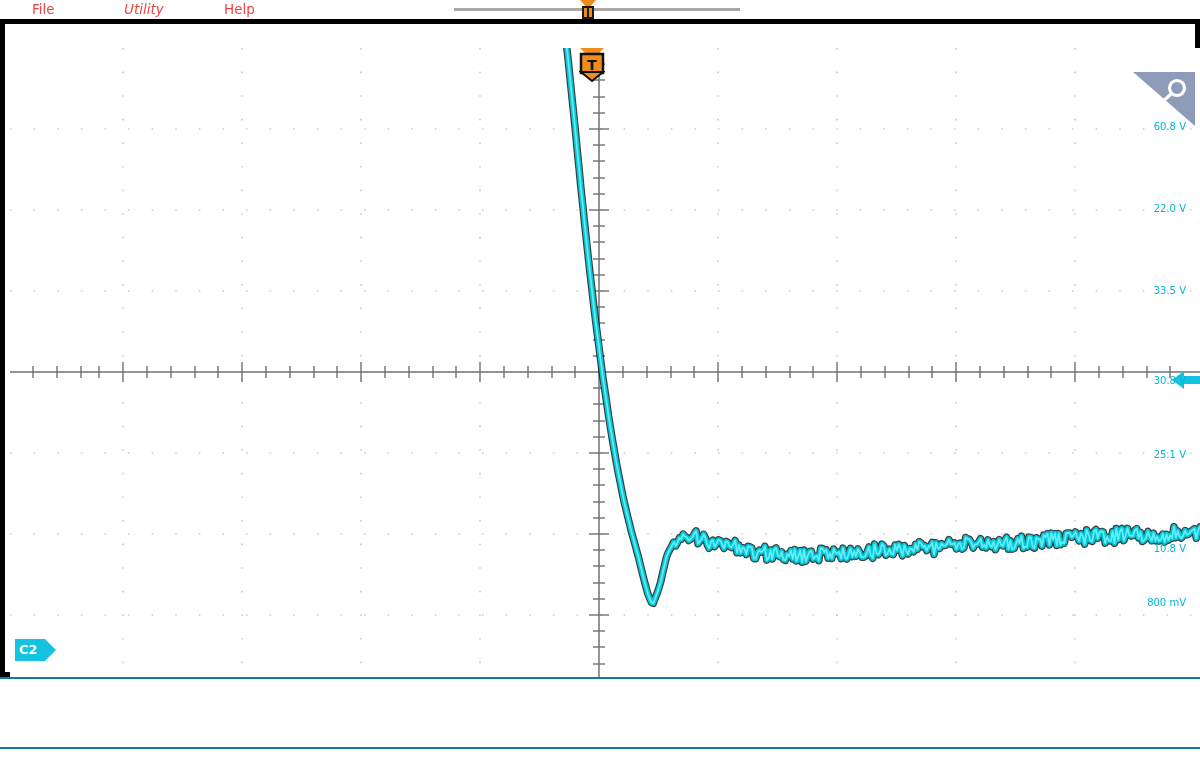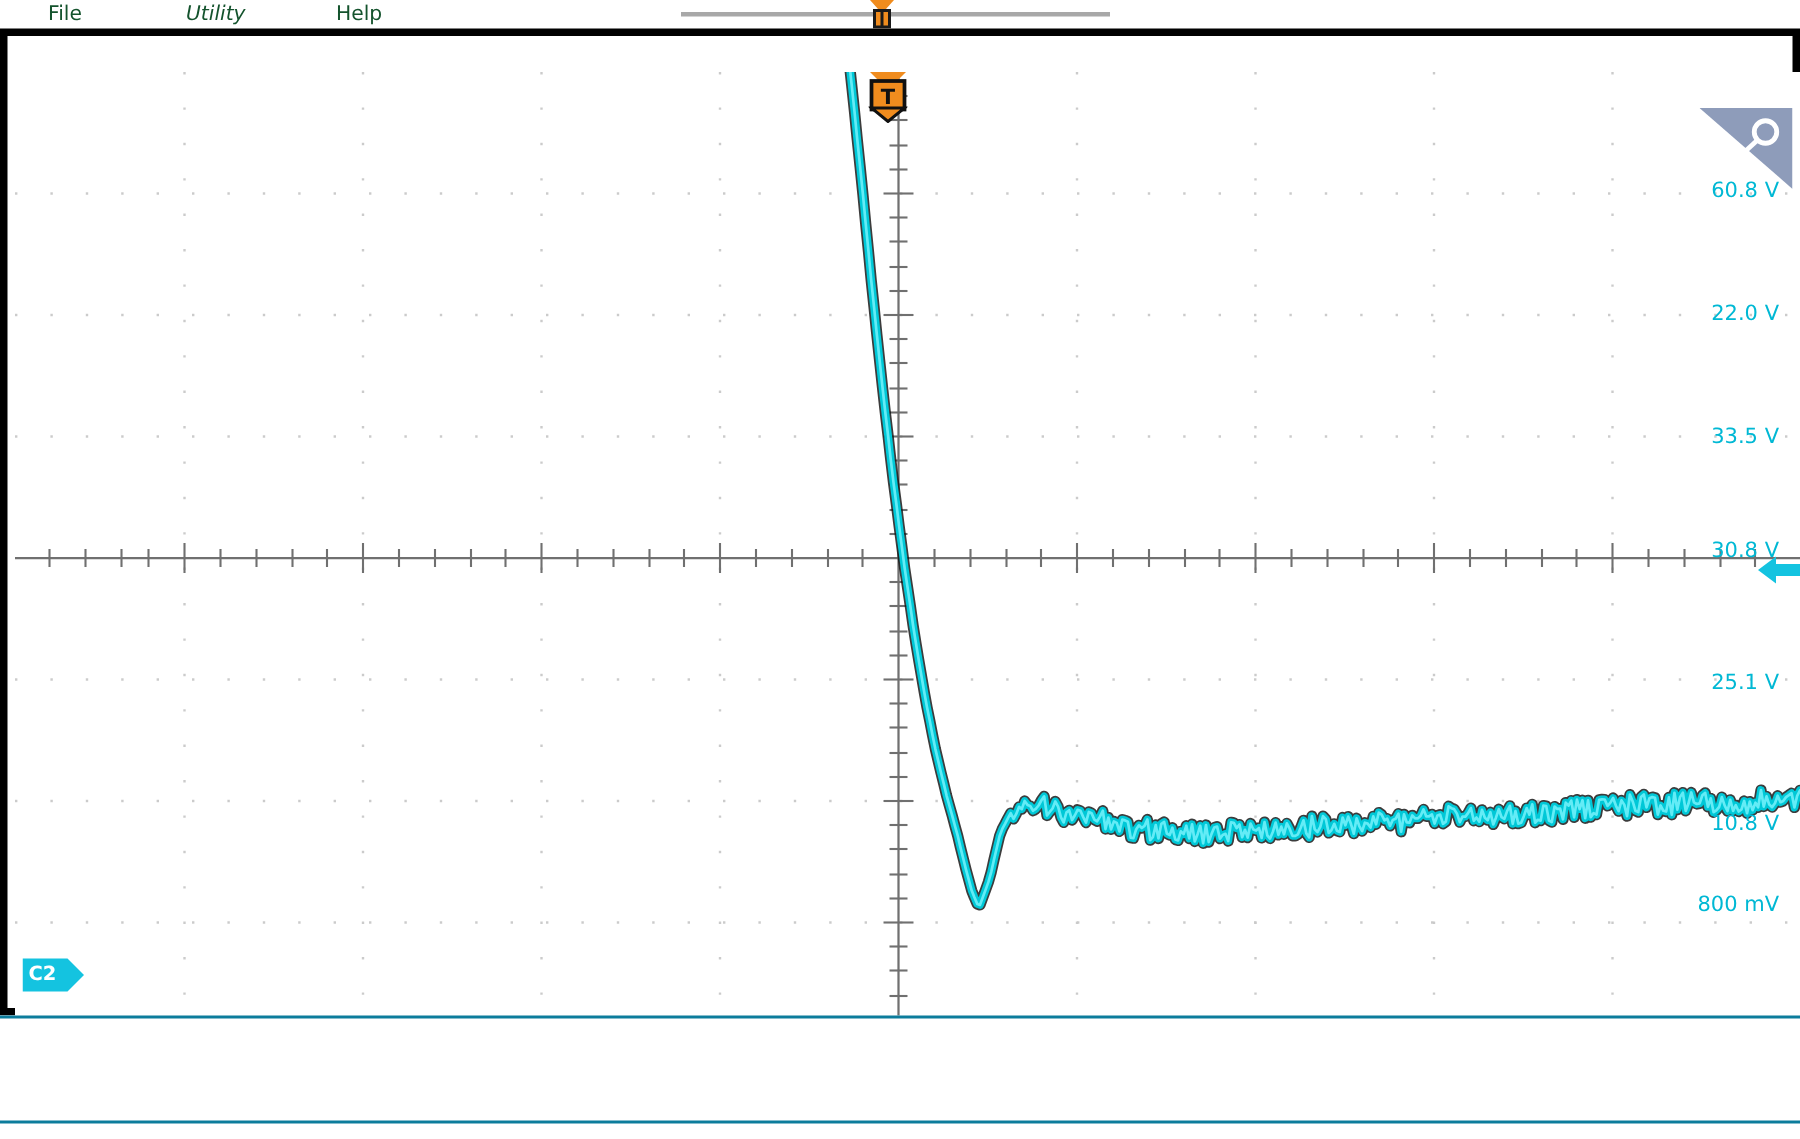--- a/index.html
+++ b/index.html
@@ -11,21 +11,21 @@
   }
   #app { position: relative; width: 1200px; height: 759px; background:#fff; }
 
   
   .menubar {
     position: absolute; left: 0; top: 0; width: 1200px; height: 19px;
     background: #ffffff;
   }
   .menu-item {
     position: absolute; top: 1px;
-    font-size: 13.5px; color: #14532d; line-height: 17px;
+    font-size: 13.5px; color: #ef4444; line-height: 17px;
     white-space: nowrap; cursor: default;
   }
   .menu-file { left: 32px; }
   .menu-util { left: 124px; font-style: italic; }
   .menu-help { left: 224px; }
 
   
   .hpos-track {
     position: absolute; left: 454px; top: 8px; width: 286px; height: 3px;
     background: #a8a8a8;
@@ -79,21 +79,21 @@
     position: absolute; left: 9px; top: 594px;
     font-size: 13px; color: #ffffff; line-height: 16px; font-weight: bold;
   }
 
   
   .trig-level-arrow { position: absolute; left: 1162px; top: 321px; width: 32px; height: 22px; }
 
   
   .vlabel {
     position: absolute; right: 9px;
-    font-size: 14px; color: #00b8d4; line-height: 18px;
+    font-size: 10px; color: #00b8d4; line-height: 18px;
     text-align: right; white-space: nowrap;
   }
   .vlabel-obscured { color:#00b8d4;text-align:right; }
 
   
   .bottombar {
     position: absolute; left: 0px; top: 677px; width: 1200px; height: 82px;
     background: #ffffff; border-top: 2px solid #0c7c9c;
   }
   .hairline {
@@ -274,21 +274,21 @@
         <path d="M1 0 H25 L13 12 Z" fill="#f08c1e"></path>
         <rect x="2" y="6" width="22" height="19" fill="#f08c1e" stroke="#111" stroke-width="2.5"></rect>
         <path d="M2 24 H24 L13 33 Z" fill="#f08c1e" stroke="#111" stroke-width="2"></path>
         <text x="13" y="21.5" font-family="DejaVu Sans, sans-serif" font-size="14" font-weight="bold" fill="#111" text-anchor="middle">T</text>
       </svg>
     </div>
 
     <div class="vlabel" style="top:94px">60.8 V</div>
     <div class="vlabel" style="top:176px">22.0 V</div>
     <div class="vlabel" style="top:258px">33.5 V</div>
-    <div class="vlabel" style="top:334px">30.8 V</div>
+    <div class="vlabel" style="top:348px">30.8 V</div>
     <div class="vlabel" style="top:422px">25.1 V</div>
     <div class="vlabel" style="top:516px">10.8 V</div>
     <div class="vlabel vlabel-obscured" style="top:570px">800 mV</div>
   </div>
 
   <div class="bottombar">
 
     
     
 

